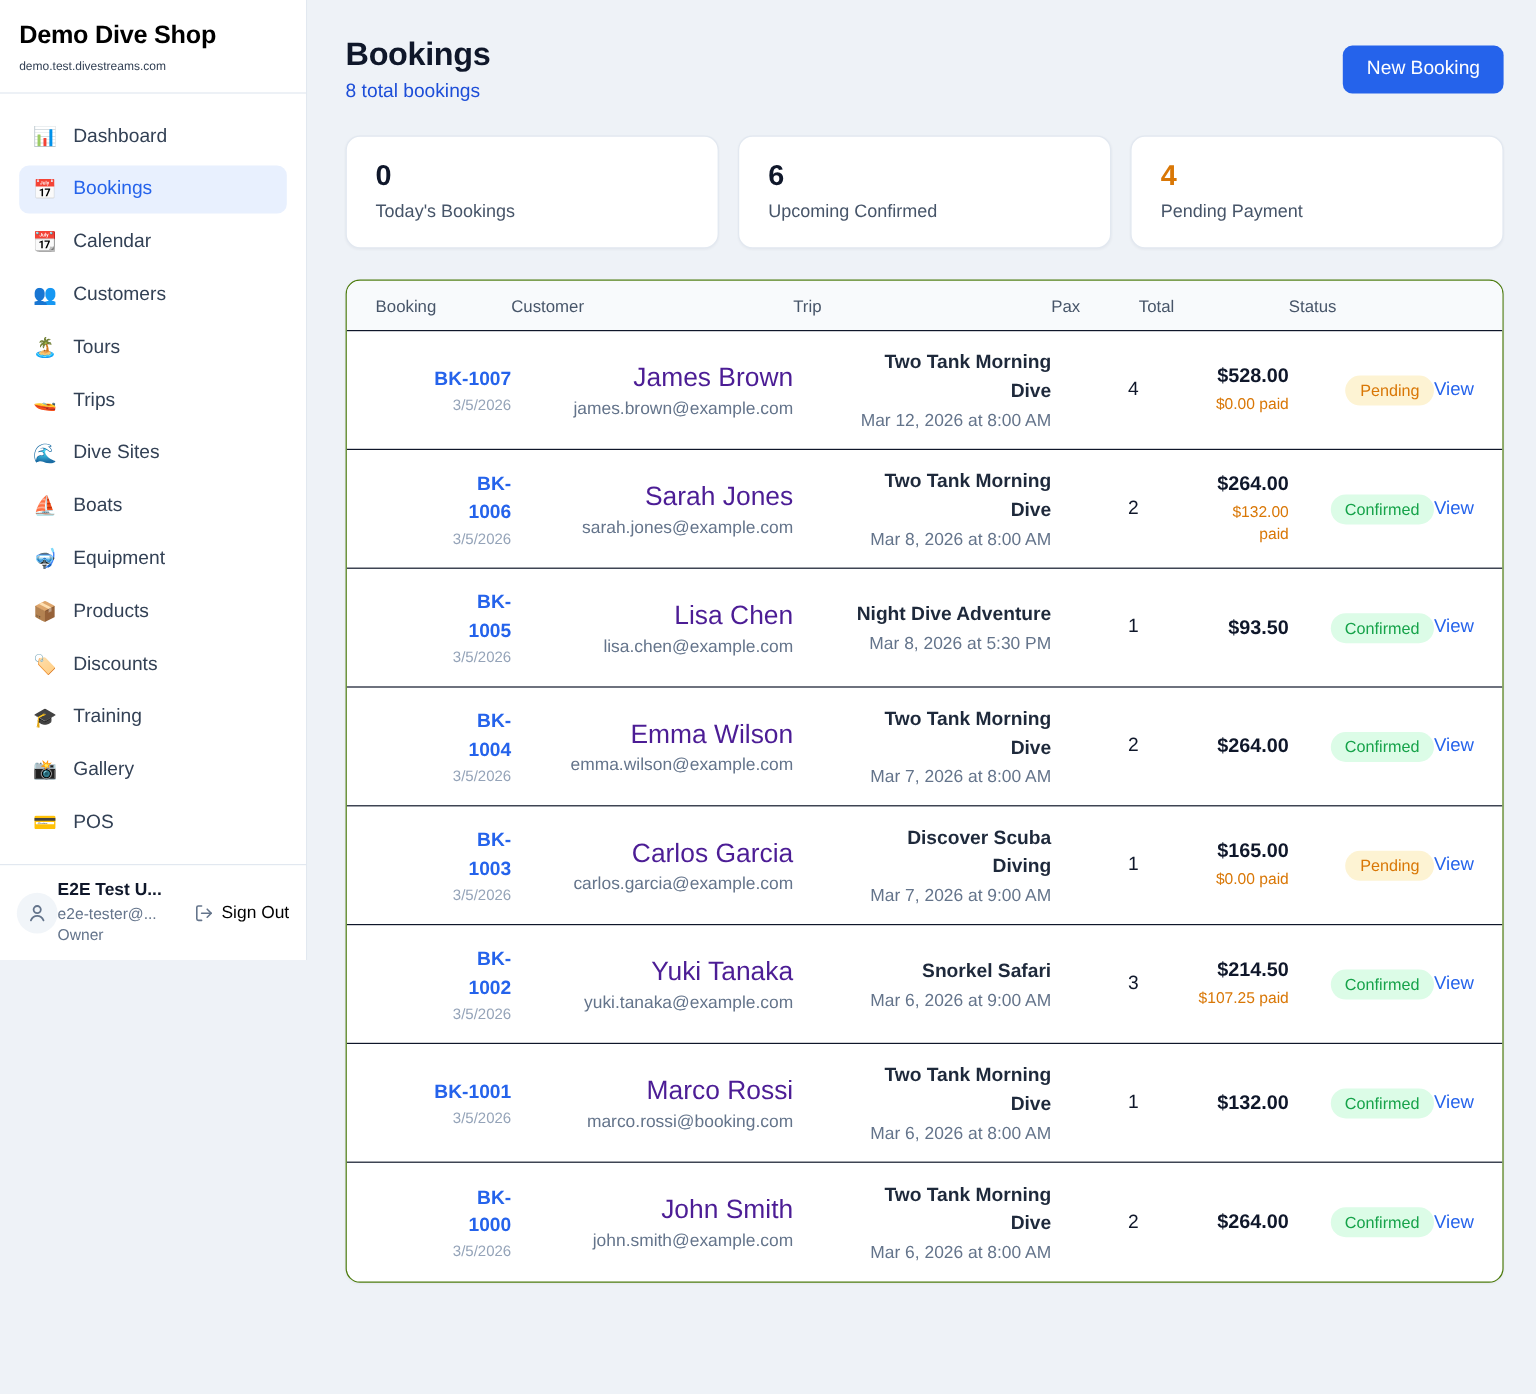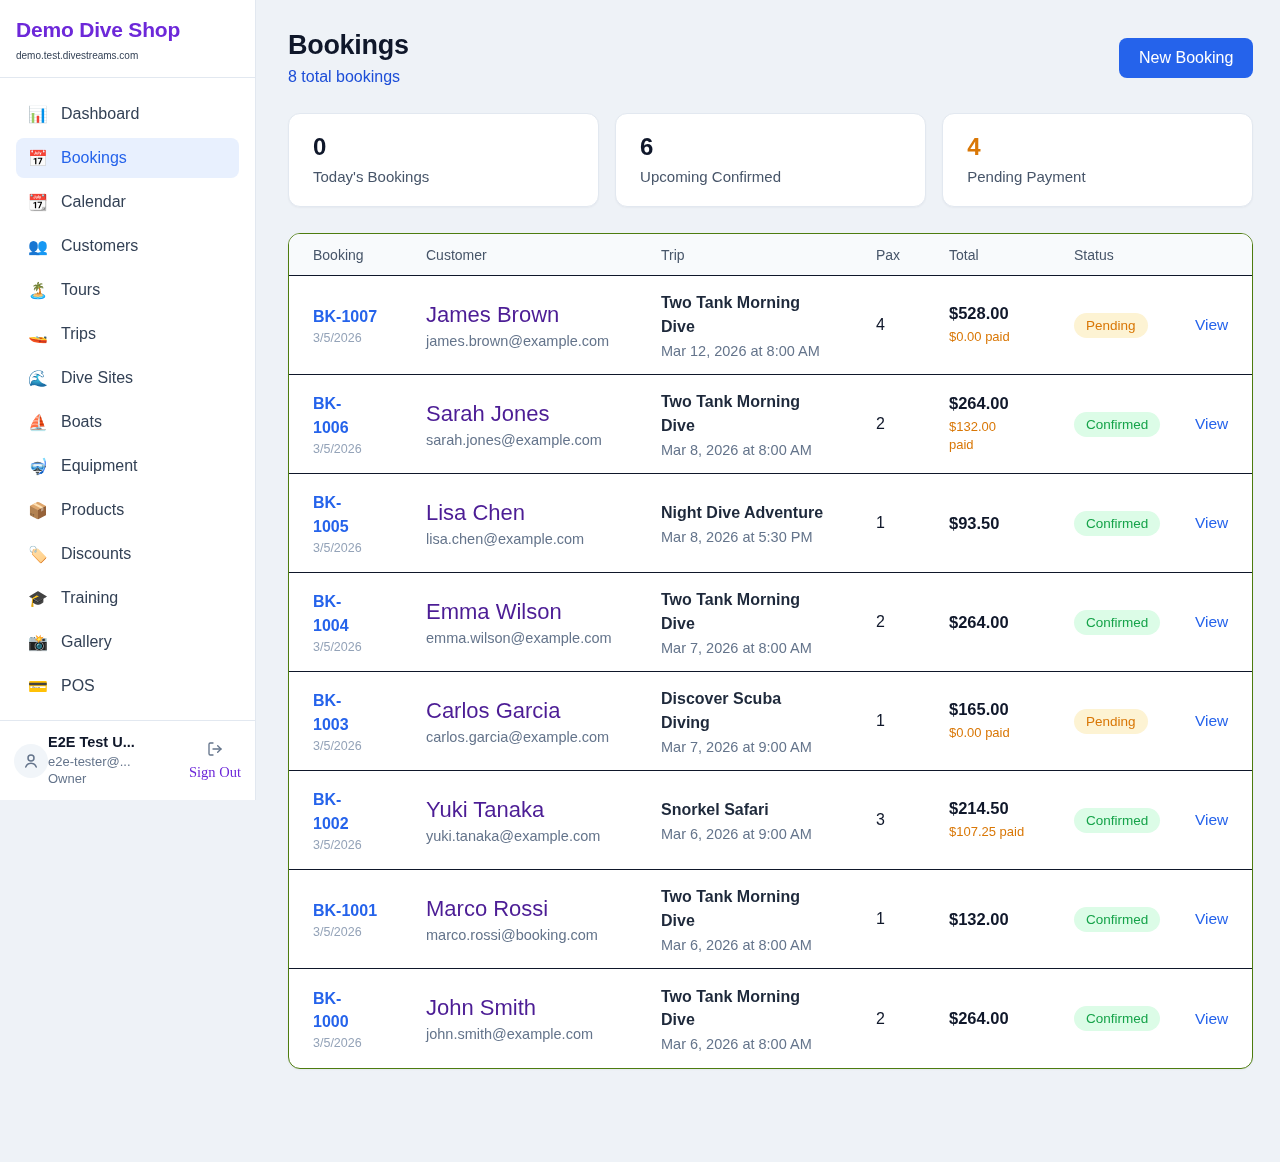--- a/index.html
+++ b/index.html
@@ -14,21 +14,21 @@
 
   
   .sidebar {
     width: 256px; height: 800px;
     background: #ffffff;
     border-right: 1px solid #e2e8f0;
     display: flex; flex-direction: column;
     flex-shrink: 0;
   }
   .brand-block { padding: 18px 16px 16px 16px; border-bottom: 1px solid #e2e8f0; }
-  .brand-title { color: #6d28d9; font-size: 21px; font-weight: 700; letter-spacing: -0.2px; }
+  .brand-title { color: #000000; font-size: 21px; font-weight: 700; letter-spacing: -0.2px; }
   .brand-domain { margin-top: 8px; font-size: 10px; color: #334155; }
   .nav { padding: 16px 16px 8px 16px; flex: 1 1 auto; }
   .nav-item {
     display: flex; align-items: center; gap: 13px;
     height: 40px; padding: 0 12px; margin-bottom: 4px;
     border-radius: 8px; cursor: pointer;
     font-size: 16px; color: #334155;
   }
   .nav-item .nav-icon { width: 20px; font-size: 16px; text-align: center; }
   .nav-item.active { background: #e8f0fe; color: #2563eb; font-weight: 500; }
@@ -40,21 +40,21 @@
     width: 34px; height: 34px; border-radius: 50%;
     background: #f1f5f9; display: flex; align-items: center; justify-content: center;
     flex-shrink: 0;
   }
   .user-meta { line-height: 1.35; min-width: 0; }
   .user-name { font-size: 14.5px; font-weight: 700; color: #0f172a; white-space: nowrap; }
   .user-email, .user-role { font-size: 13px; color: #64748b; white-space: nowrap; }
   .signout-btn {
     margin-left: auto; display: flex; align-items: center; gap: 7px;
     background: none; border: none; cursor: pointer;
-    color: #6d28d9; font-size: 14.5px; font-family: Liberation Serif, serif; flex-direction: column;
+    color: #000000; font-size: 14.5px; font-family: Liberation Sans, sans-serif;
   }
 
   
   .main { flex: 1 1 auto; padding: 30px 32px 32px 32px; }
   .page-header { display: flex; align-items: center; justify-content: space-between; }
   .page-title { font-size: 27px; font-weight: 700; color: #0f172a; letter-spacing: -0.3px; }
   .page-subtitle { margin-top: 7px; font-size: 16px; color: #1d4ed8; }
   .primary-btn {
     background: #2563eb; color: #ffffff; border: none; cursor: pointer;
     font-family: inherit; font-size: 16px; font-weight: 500;
@@ -98,21 +98,21 @@
   .tgrid {
     display: grid;
     grid-template-columns: 113px 235px 215px 73px 125px 121px 1fr;
     padding: 0 24px; align-items: center;
   }
   .thead {
     height: 42px; background: #f8fafc;
     border-bottom: 1px solid #0f172a;
     font-size: 14px; color: #475569; font-weight: 500;
   }
-  .trow { padding: 15px 24px; min-height: 99px; border-bottom: 1px solid #0f172a; }
+  .trow { padding: 15px 24px; min-height: 99px; border-bottom: 1px solid #0f172a; text-align: right; }
   .trow:last-child { border-bottom: none; }
   .pre { white-space: pre-line; }
   .booking-id { color: #2563eb; font-size: 16px; font-weight: 600; line-height: 1.45; cursor: pointer; }
   .booking-date { margin-top: 3px; font-size: 12.5px; color: #94a3b8; }
   .cust-name { font-size: 22px; color: #4c1d95; }
   .cust-email { margin-top: 5px; font-size: 14.5px; color: #64748b; }
   .trip-name { font-size: 16px; font-weight: 600; color: #1e293b; line-height: 1.45; }
   .trip-date { margin-top: 5px; font-size: 14.5px; color: #64748b; }
   .pax { font-size: 16px; color: #0f172a; }
   .total { font-size: 16.5px; font-weight: 700; color: #0f172a; }

